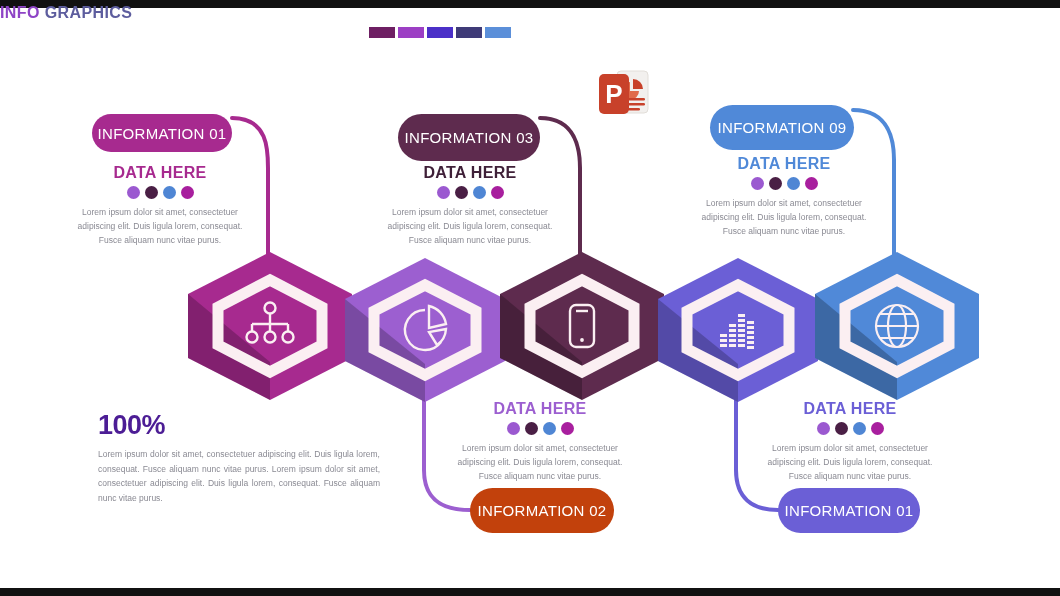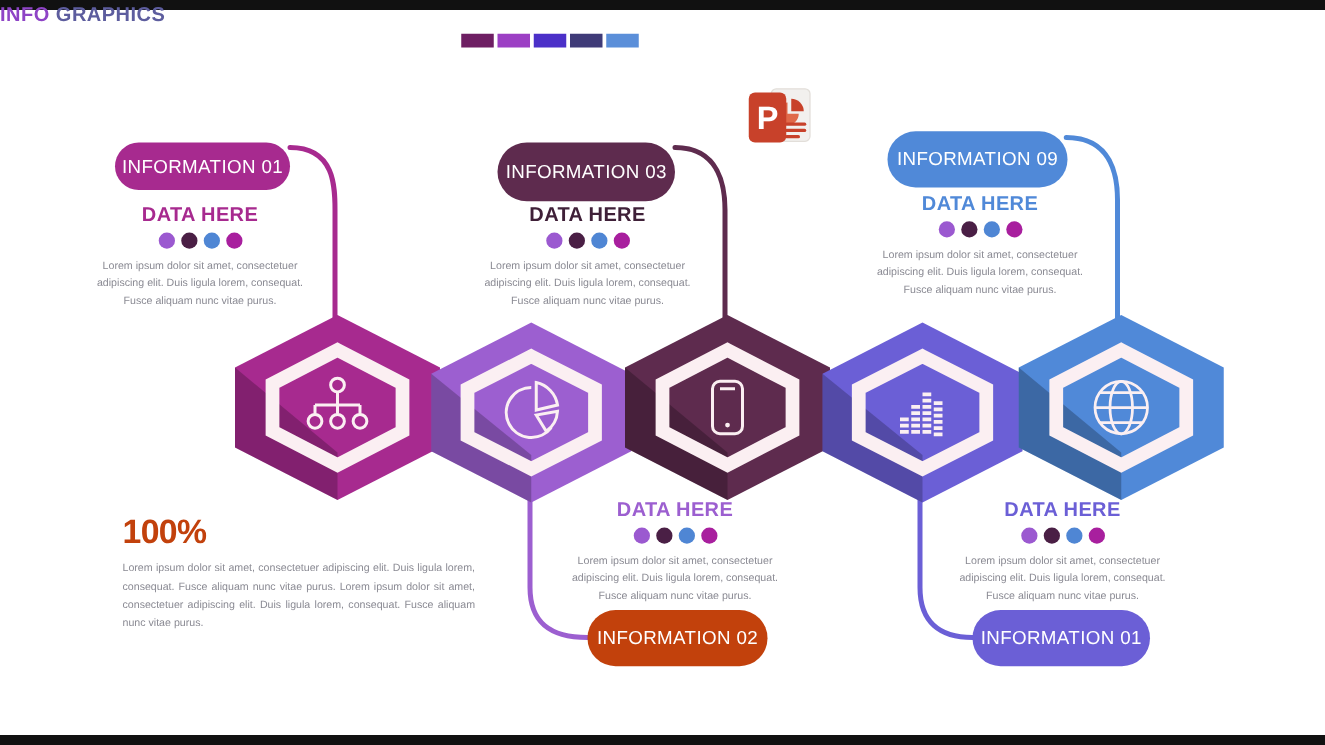--- a/index.html
+++ b/index.html
@@ -99,21 +99,21 @@
   #pct {
     position: absolute;
     left: 98px;
     top: 410px;
     width: 282px;
     z-index: 5;
   }
   #pct .num {
     font-size: 27px;
     font-weight: bold;
-    color: #c2410c;
+    color: #4c1d95;
     letter-spacing: -0.5px;
     margin-bottom: 6px;
   }
   #pct .body {
     font-size: 8.5px;
     line-height: 1.72;
     color: #8a8a93;
     text-align: justify;
   }
 

